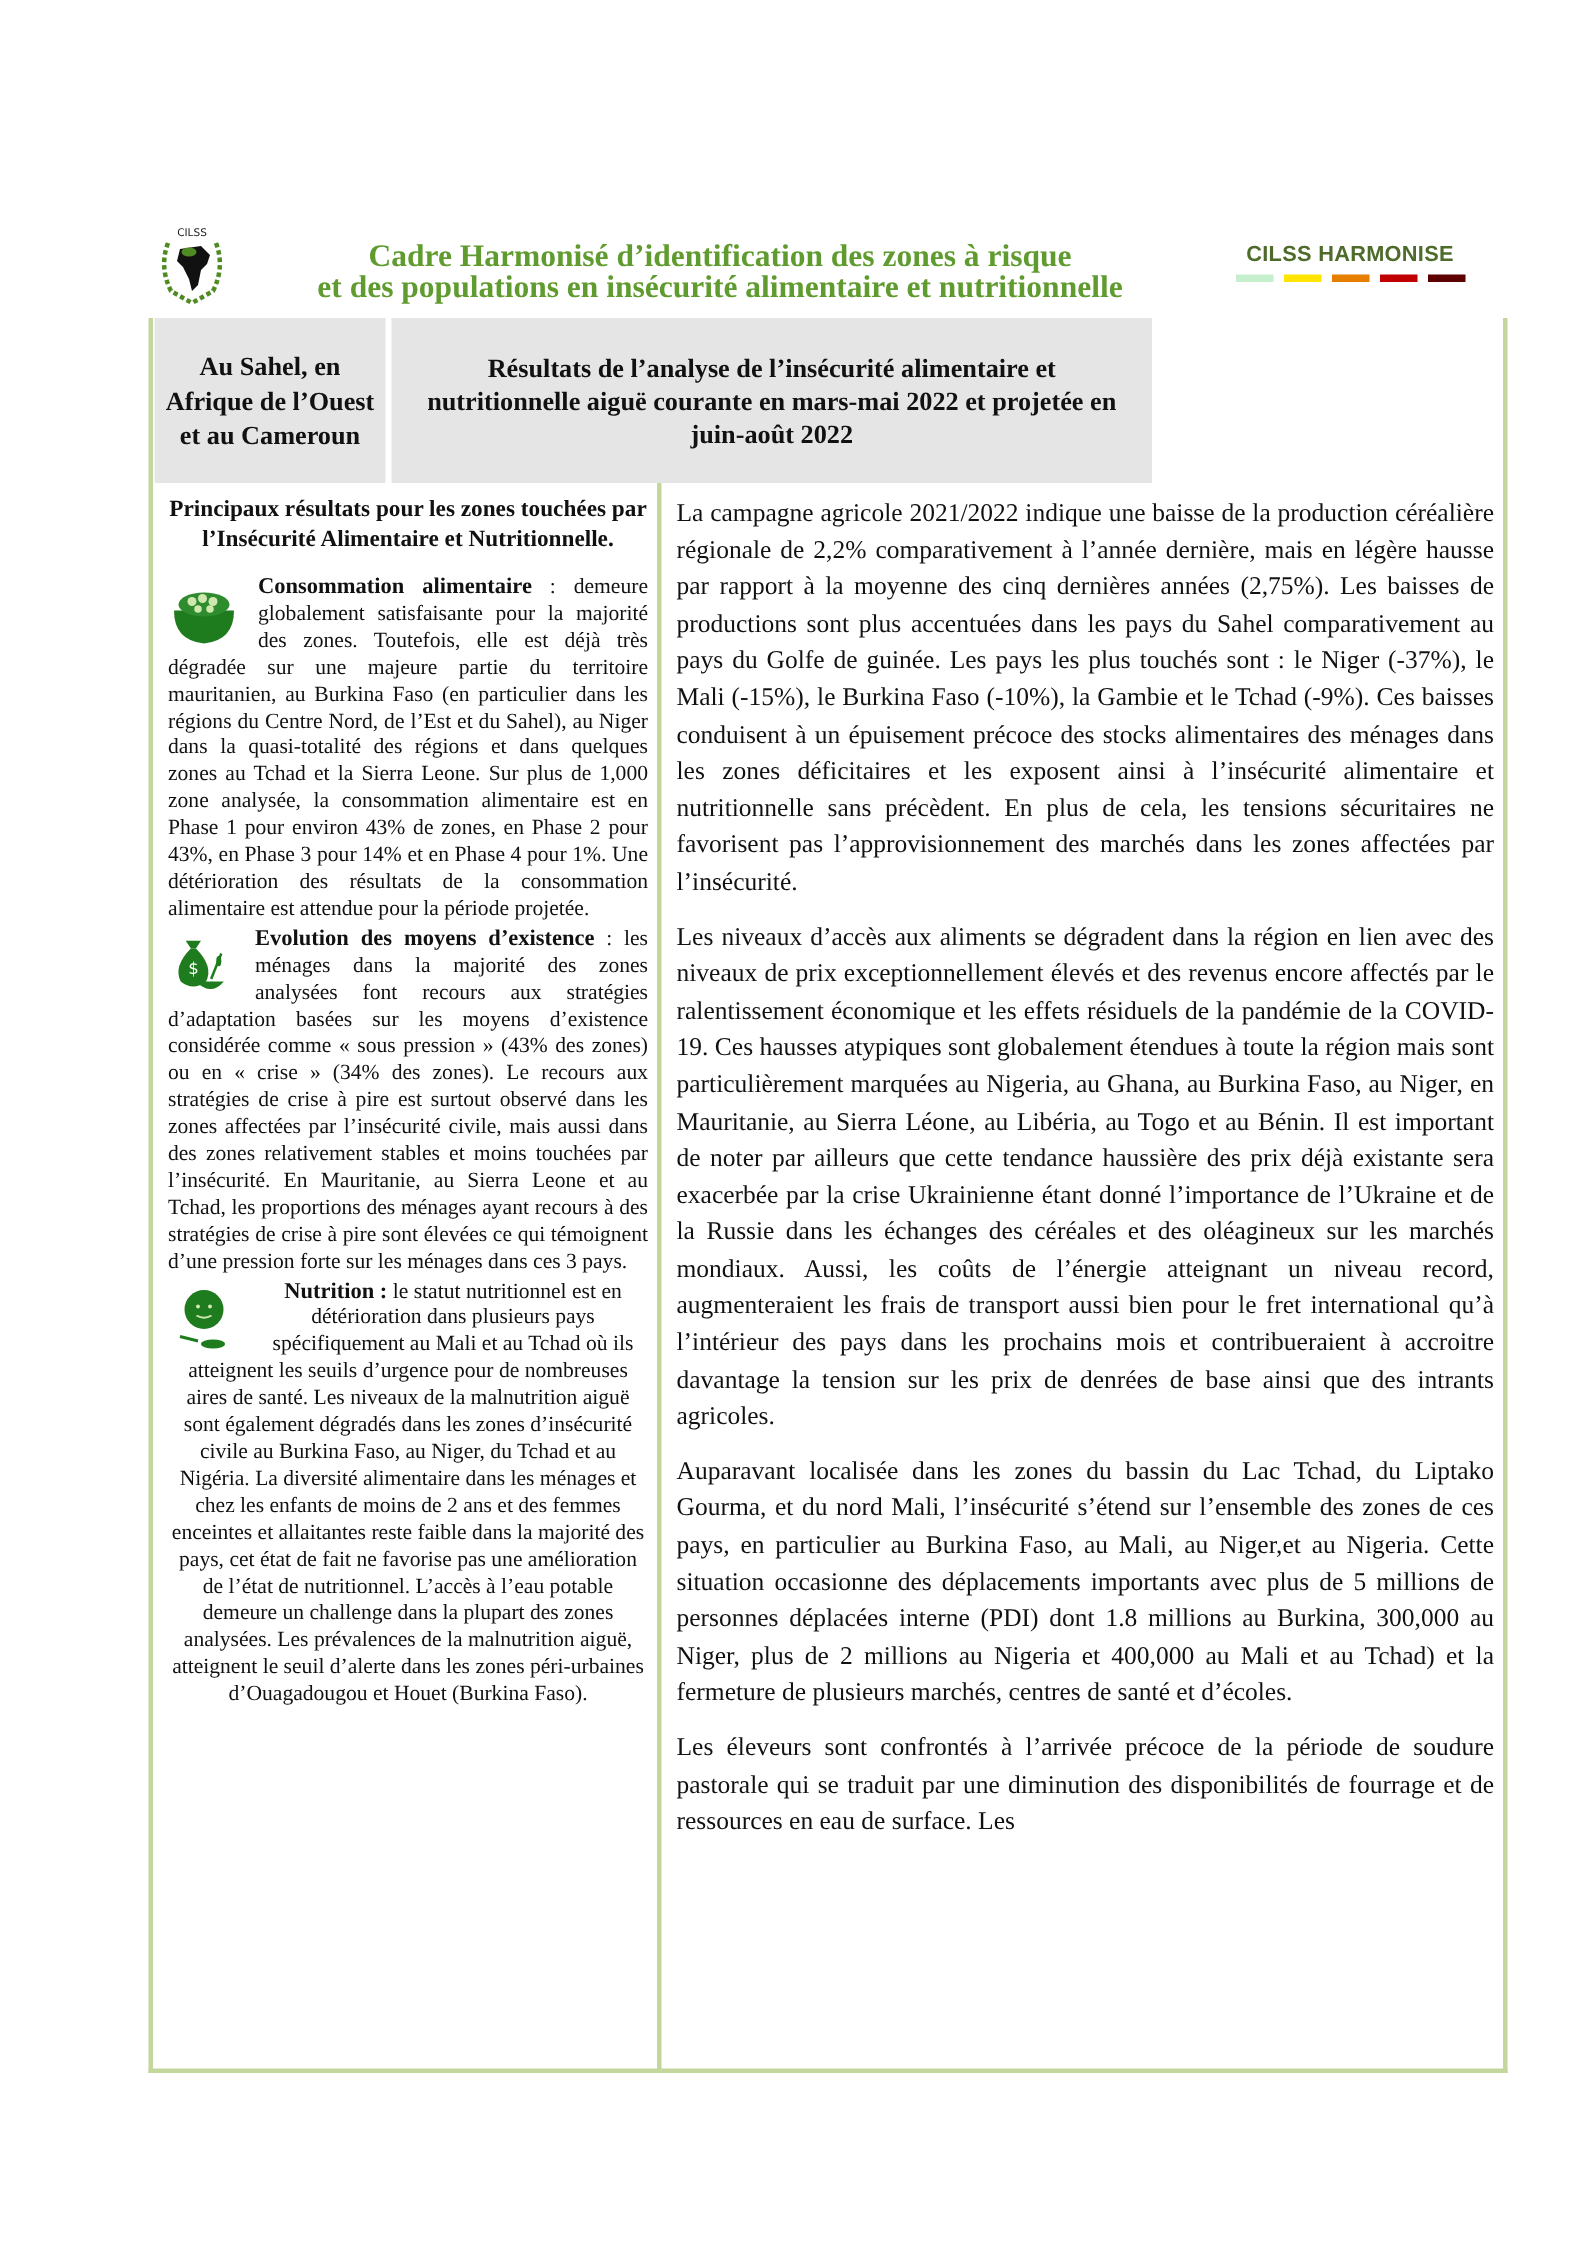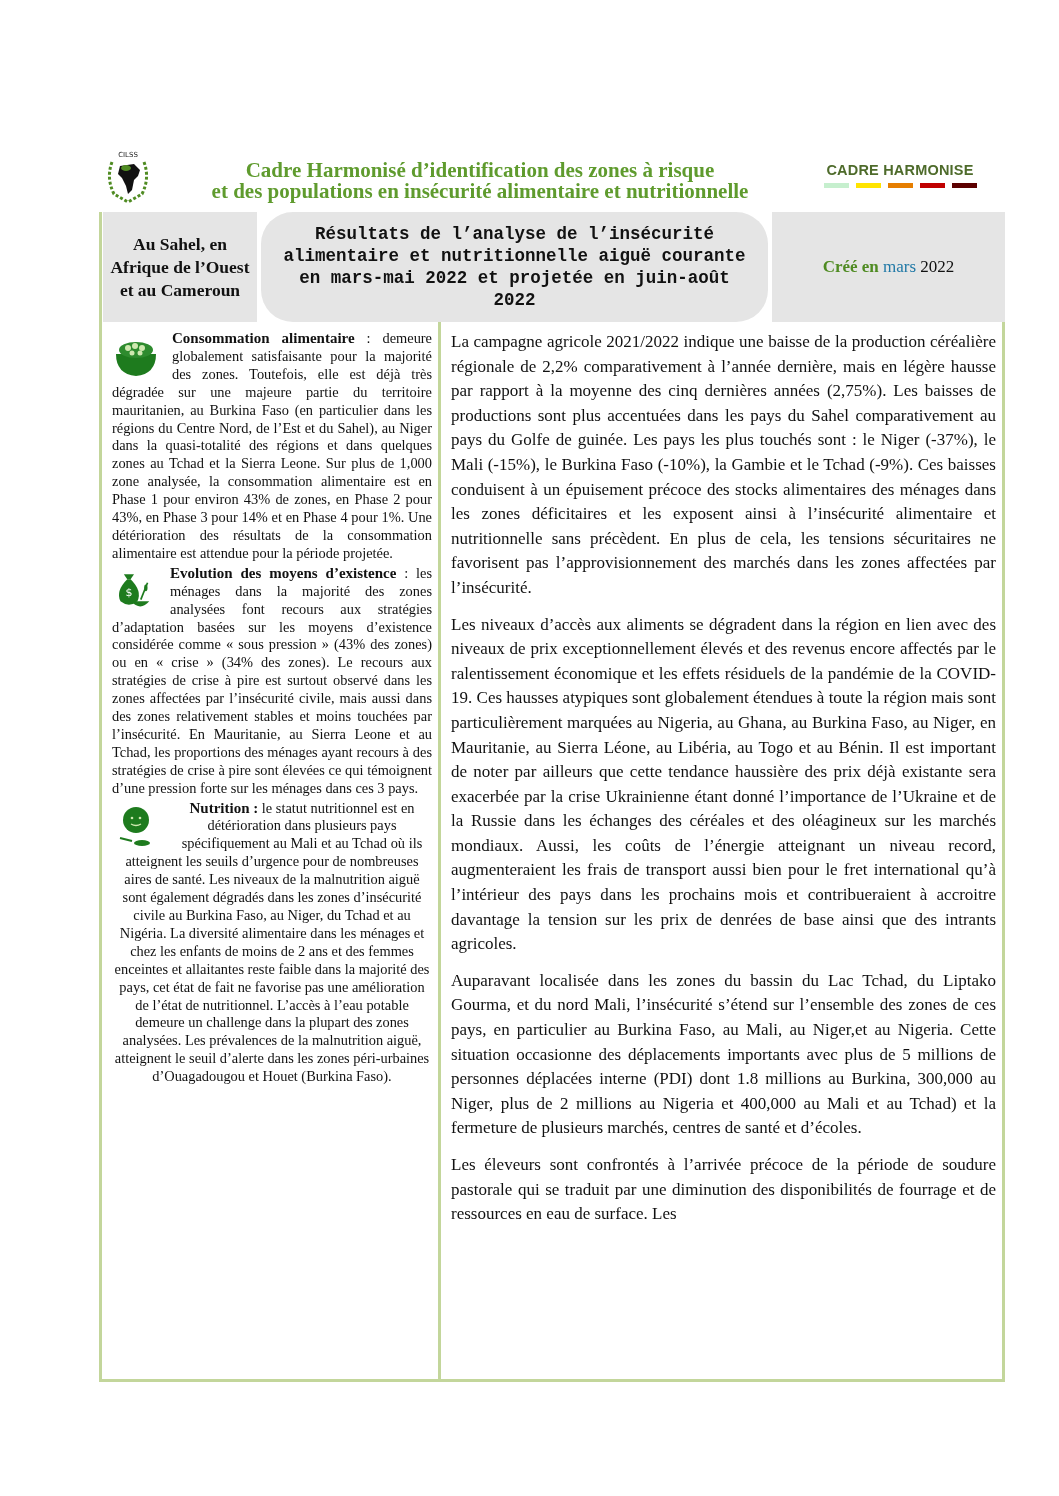--- a/index.html
+++ b/index.html
@@ -11,21 +11,21 @@
   .ch-brand { position: absolute; left: 720px; top: 14px; width: 160px; }
   .ch-brand-text { font-family: "Liberation Sans", sans-serif; font-weight: bold; color: #4e6b2b; font-size: 14.5px; letter-spacing: 0.2px; text-align: center; }
   .ch-bars { display: flex; gap: 7px; justify-content: center; margin-top: 5px; }
   .ch-bar { width: 25px; height: 5px; }
 
   .frame { position: absolute; left: 99px; top: 212px; width: 906px; height: 1170px; border: 3px solid #c3d69b; border-top: none; box-sizing: border-box; }
 
   .banner { position: absolute; left: 103px; top: 212px; width: 902px; height: 110px; display: flex; }
   .banner-cell { background: #e5e5e5; display: flex; align-items: center; justify-content: center; text-align: center; box-sizing: border-box; }
   .banner-cell.c1 { width: 154px; font-family: "Liberation Serif", serif; font-weight: bold; font-size: 17.5px; line-height: 23px; padding: 0 6px; }
-  .banner-cell.c2 { width: 507px; margin-left: 4px; font-family: Liberation Mono, monospace; font-weight: bold; font-size: 17.5px; line-height: 22px; padding: 0 14px; border-radius: 32px; }
+  .banner-cell.c2 { width: 507px; margin-left: 4px; font-family: Liberation Serif, serif; font-weight: bold; font-size: 17.5px; line-height: 22px; padding: 0 14px; }
   .banner-cell.c3 { width: 233px; margin-left: 4px; font-family: "Liberation Serif", serif; font-size: 17px; }
   .cree-green { color: #4f8b22; font-weight: bold; }
   .cree-blue { color: #1f78a6; }
   .cree-black { color: #111; }
 
   .col-divider { position: absolute; left: 438px; top: 322px; width: 3px; height: 1058px; background: #c3d69b; }
 
   .left-col { position: absolute; left: 112px; top: 330px; width: 320px; font-family: "Liberation Serif", serif; font-size: 14.4px; line-height: 17.9px; text-align: justify; }
   .left-heading { font-weight: bold; font-size: 15.5px; text-align: center; line-height: 20px; margin: 0 0 13px 0; }
   .section { position: relative; margin: 0; }
@@ -46,44 +46,42 @@
     <path d="M8 14 Q2 30 10 46 L24 54" stroke="#4f8b22" stroke-width="3" fill="none" stroke-dasharray="3 2"></path>
     <path d="M40 14 Q46 30 38 46 L24 54" stroke="#4f8b22" stroke-width="3" fill="none" stroke-dasharray="3 2"></path>
     <path d="M16 18 L30 16 L36 22 L34 28 L30 32 L28 42 L24 46 L22 38 L18 30 L14 26 Z" fill="#111"></path>
     <ellipse cx="22" cy="20" rx="5" ry="3" fill="#4f8b22"></ellipse>
   </svg>
   <div class="header-title">
     <div>Cadre Harmonisé d’identification des zones à risque</div>
     <div>et des populations en insécurité alimentaire et nutritionnelle</div>
   </div>
   <div class="ch-brand">
-    <div class="ch-brand-text">CADRE HARMONISE</div>
+    <div class="ch-brand-text">CILSS HARMONISE</div>
     <div class="ch-bars" id="ch-bars">
         <div class="ch-bar" style="background: rgb(198, 239, 206);"></div>
         <div class="ch-bar" style="background: rgb(255, 228, 0);"></div>
         <div class="ch-bar" style="background: rgb(230, 126, 0);"></div>
         <div class="ch-bar" style="background: rgb(192, 0, 0);"></div>
         <div class="ch-bar" style="background: rgb(92, 0, 0);"></div>
       </div>
   </div>
 </div>
 
 <div class="frame"></div>
 
 <div class="banner">
   <div class="banner-cell c1">Au Sahel, en Afrique de l’Ouest et au Cameroun</div>
   <div class="banner-cell c2">Résultats de l’analyse de l’insécurité alimentaire et nutritionnelle aiguë courante en mars-mai 2022 et projetée en juin-août 2022</div>
-  <div class="banner-cell c3">
-    <span class="cree-green">Créé en</span>&nbsp;<span class="cree-blue">mars</span>&nbsp;<span class="cree-black">2022</span>
-  </div>
 </div>
 
 <div class="col-divider"></div>
 
 <div class="left-col">
+  <div class="left-heading">Principaux résultats pour les zones touchées par l’Insécurité Alimentaire et Nutritionnelle.</div>
 
   <div class="section">
     <svg class="section-icon" viewBox="0 0 52 50">
       <path d="M4 22 H44 Q44 42 24 44 Q4 42 4 22 Z" fill="#1e7b1e"></path>
       <ellipse cx="24" cy="18" rx="17" ry="8" fill="#2e8b2e"></ellipse>
       <circle cx="16" cy="16" r="3" fill="#cfe8b0"></circle>
         <circle cx="23" cy="14" r="3" fill="#cfe8b0"></circle>
         <circle cx="30" cy="16" r="3" fill="#cfe8b0"></circle>
         <circle cx="20" cy="21" r="2.5" fill="#cfe8b0"></circle>
         <circle cx="28" cy="21" r="2.5" fill="#cfe8b0"></circle>

